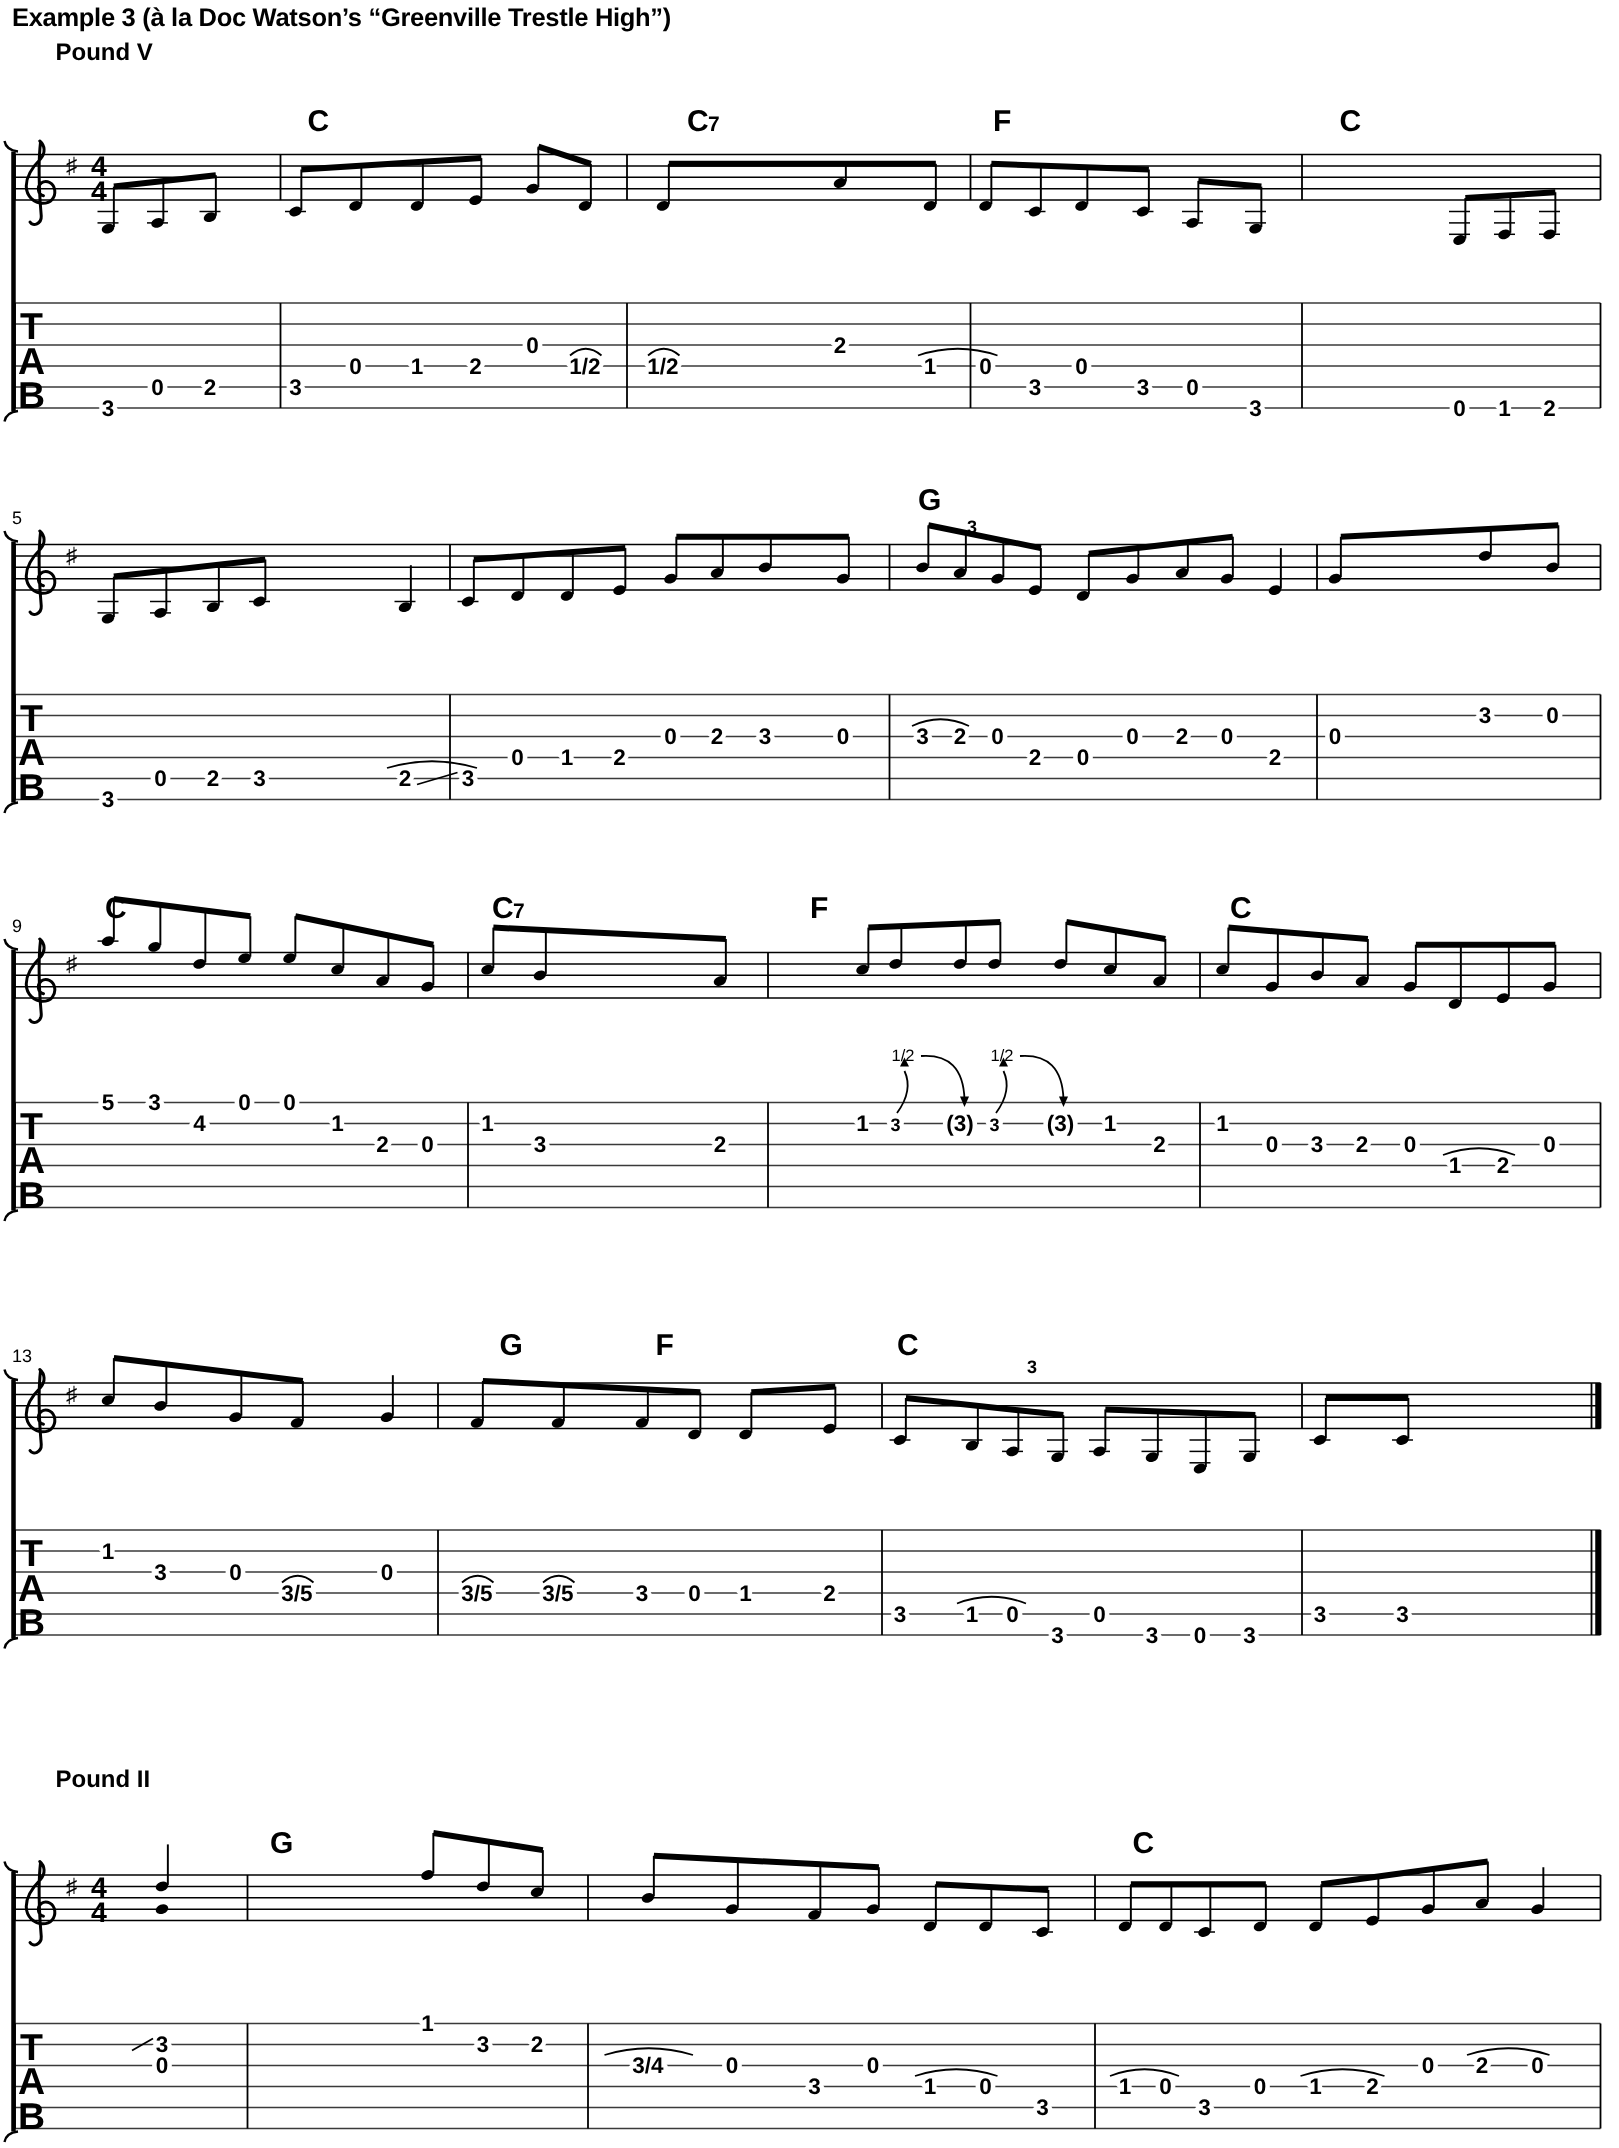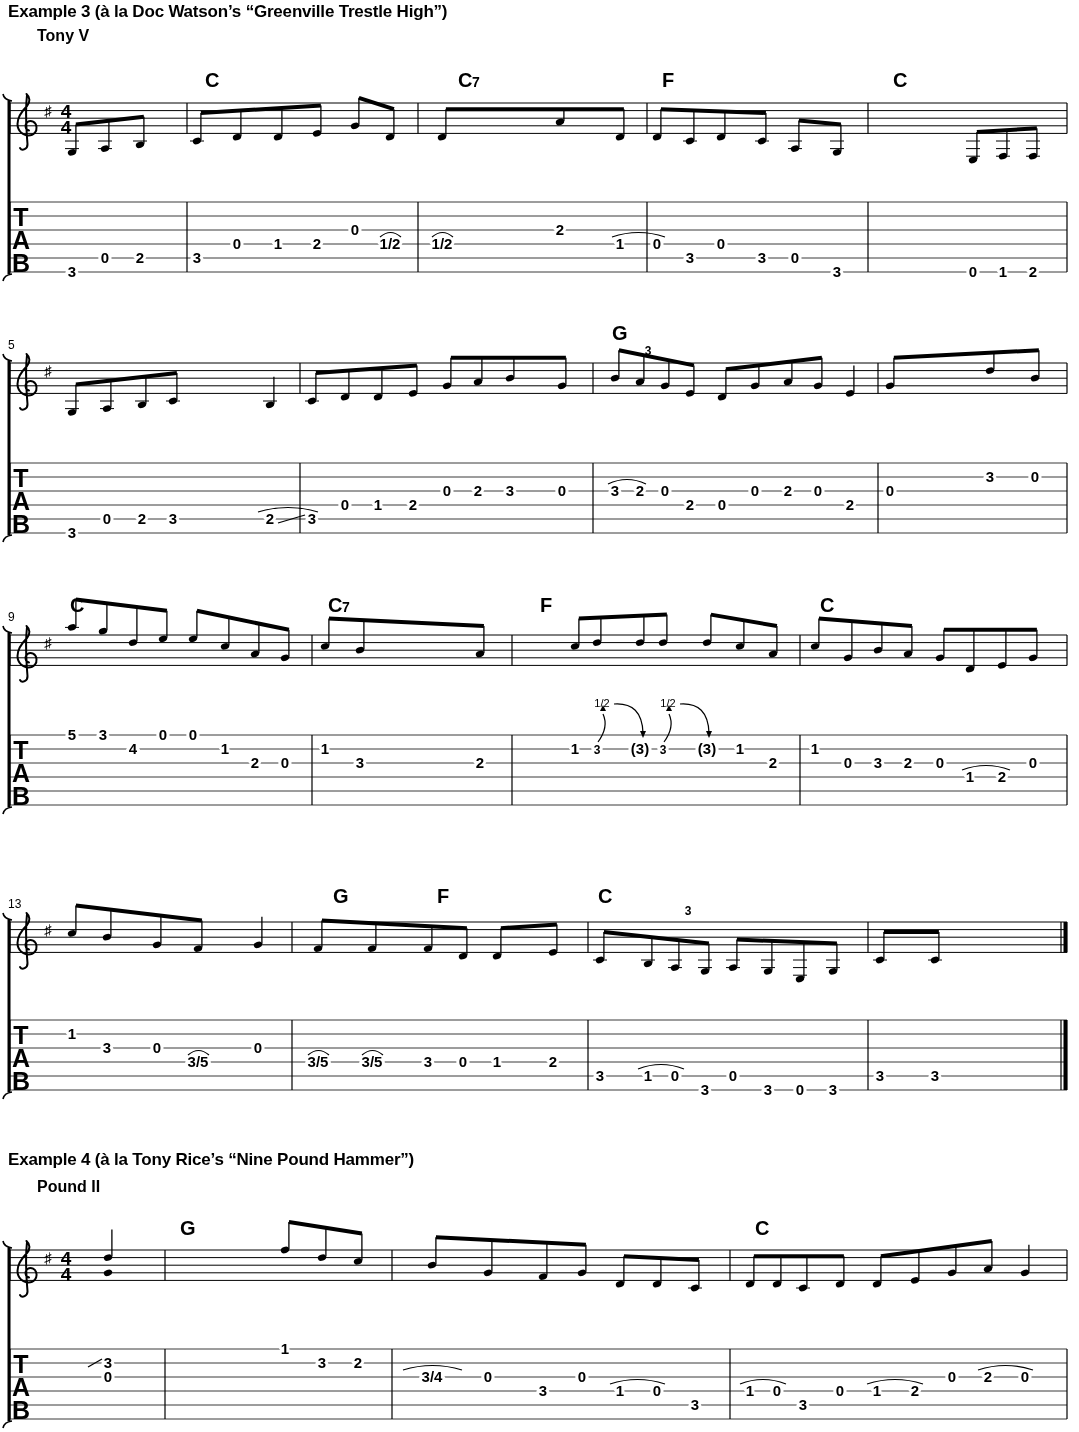--- a/index.html
+++ b/index.html
@@ -10,22 +10,21 @@
   .t1{top:2px;}  .c1{top:27px;}
   .t2{top:1150px;} .c2{top:1178px;}
   svg{position:absolute;top:0;left:0;}
   svg text{font-family:"Liberation Sans",sans-serif;}
 </style>
 </head>
 <body>
 
 <div class="page">
   <div class="ex-title t1">Example 3 (à la Doc Watson’s “Greenville Trestle High”)</div>
-  <div class="ex-capo c1">Tony V</div>
-  <div class="ex-title t2">Example 4 (à la Tony Rice’s “Nine Pound Hammer”)</div>
+  <div class="ex-capo c1">Pound V</div>
   <div class="ex-capo c2">Pound II</div>
   <svg id="score" width="1079" height="1432" viewBox="0 0 1079 1432">
       <g>
         <line x1="10" y1="103" x2="1067" y2="103" stroke="#000000" stroke-width="1"></line>
         <line x1="10" y1="110.6" x2="1067" y2="110.6" stroke="#000000" stroke-width="1"></line>
         <line x1="10" y1="118.2" x2="1067" y2="118.2" stroke="#000000" stroke-width="1"></line>
         <line x1="10" y1="125.8" x2="1067" y2="125.8" stroke="#000000" stroke-width="1"></line>
         <line x1="10" y1="133.4" x2="1067" y2="133.4" stroke="#000000" stroke-width="1"></line>
         <line x1="10" y1="202" x2="1067" y2="202" stroke="#3a3a3a" stroke-width="1"></line>
         <line x1="10" y1="216" x2="1067" y2="216" stroke="#3a3a3a" stroke-width="1"></line>

